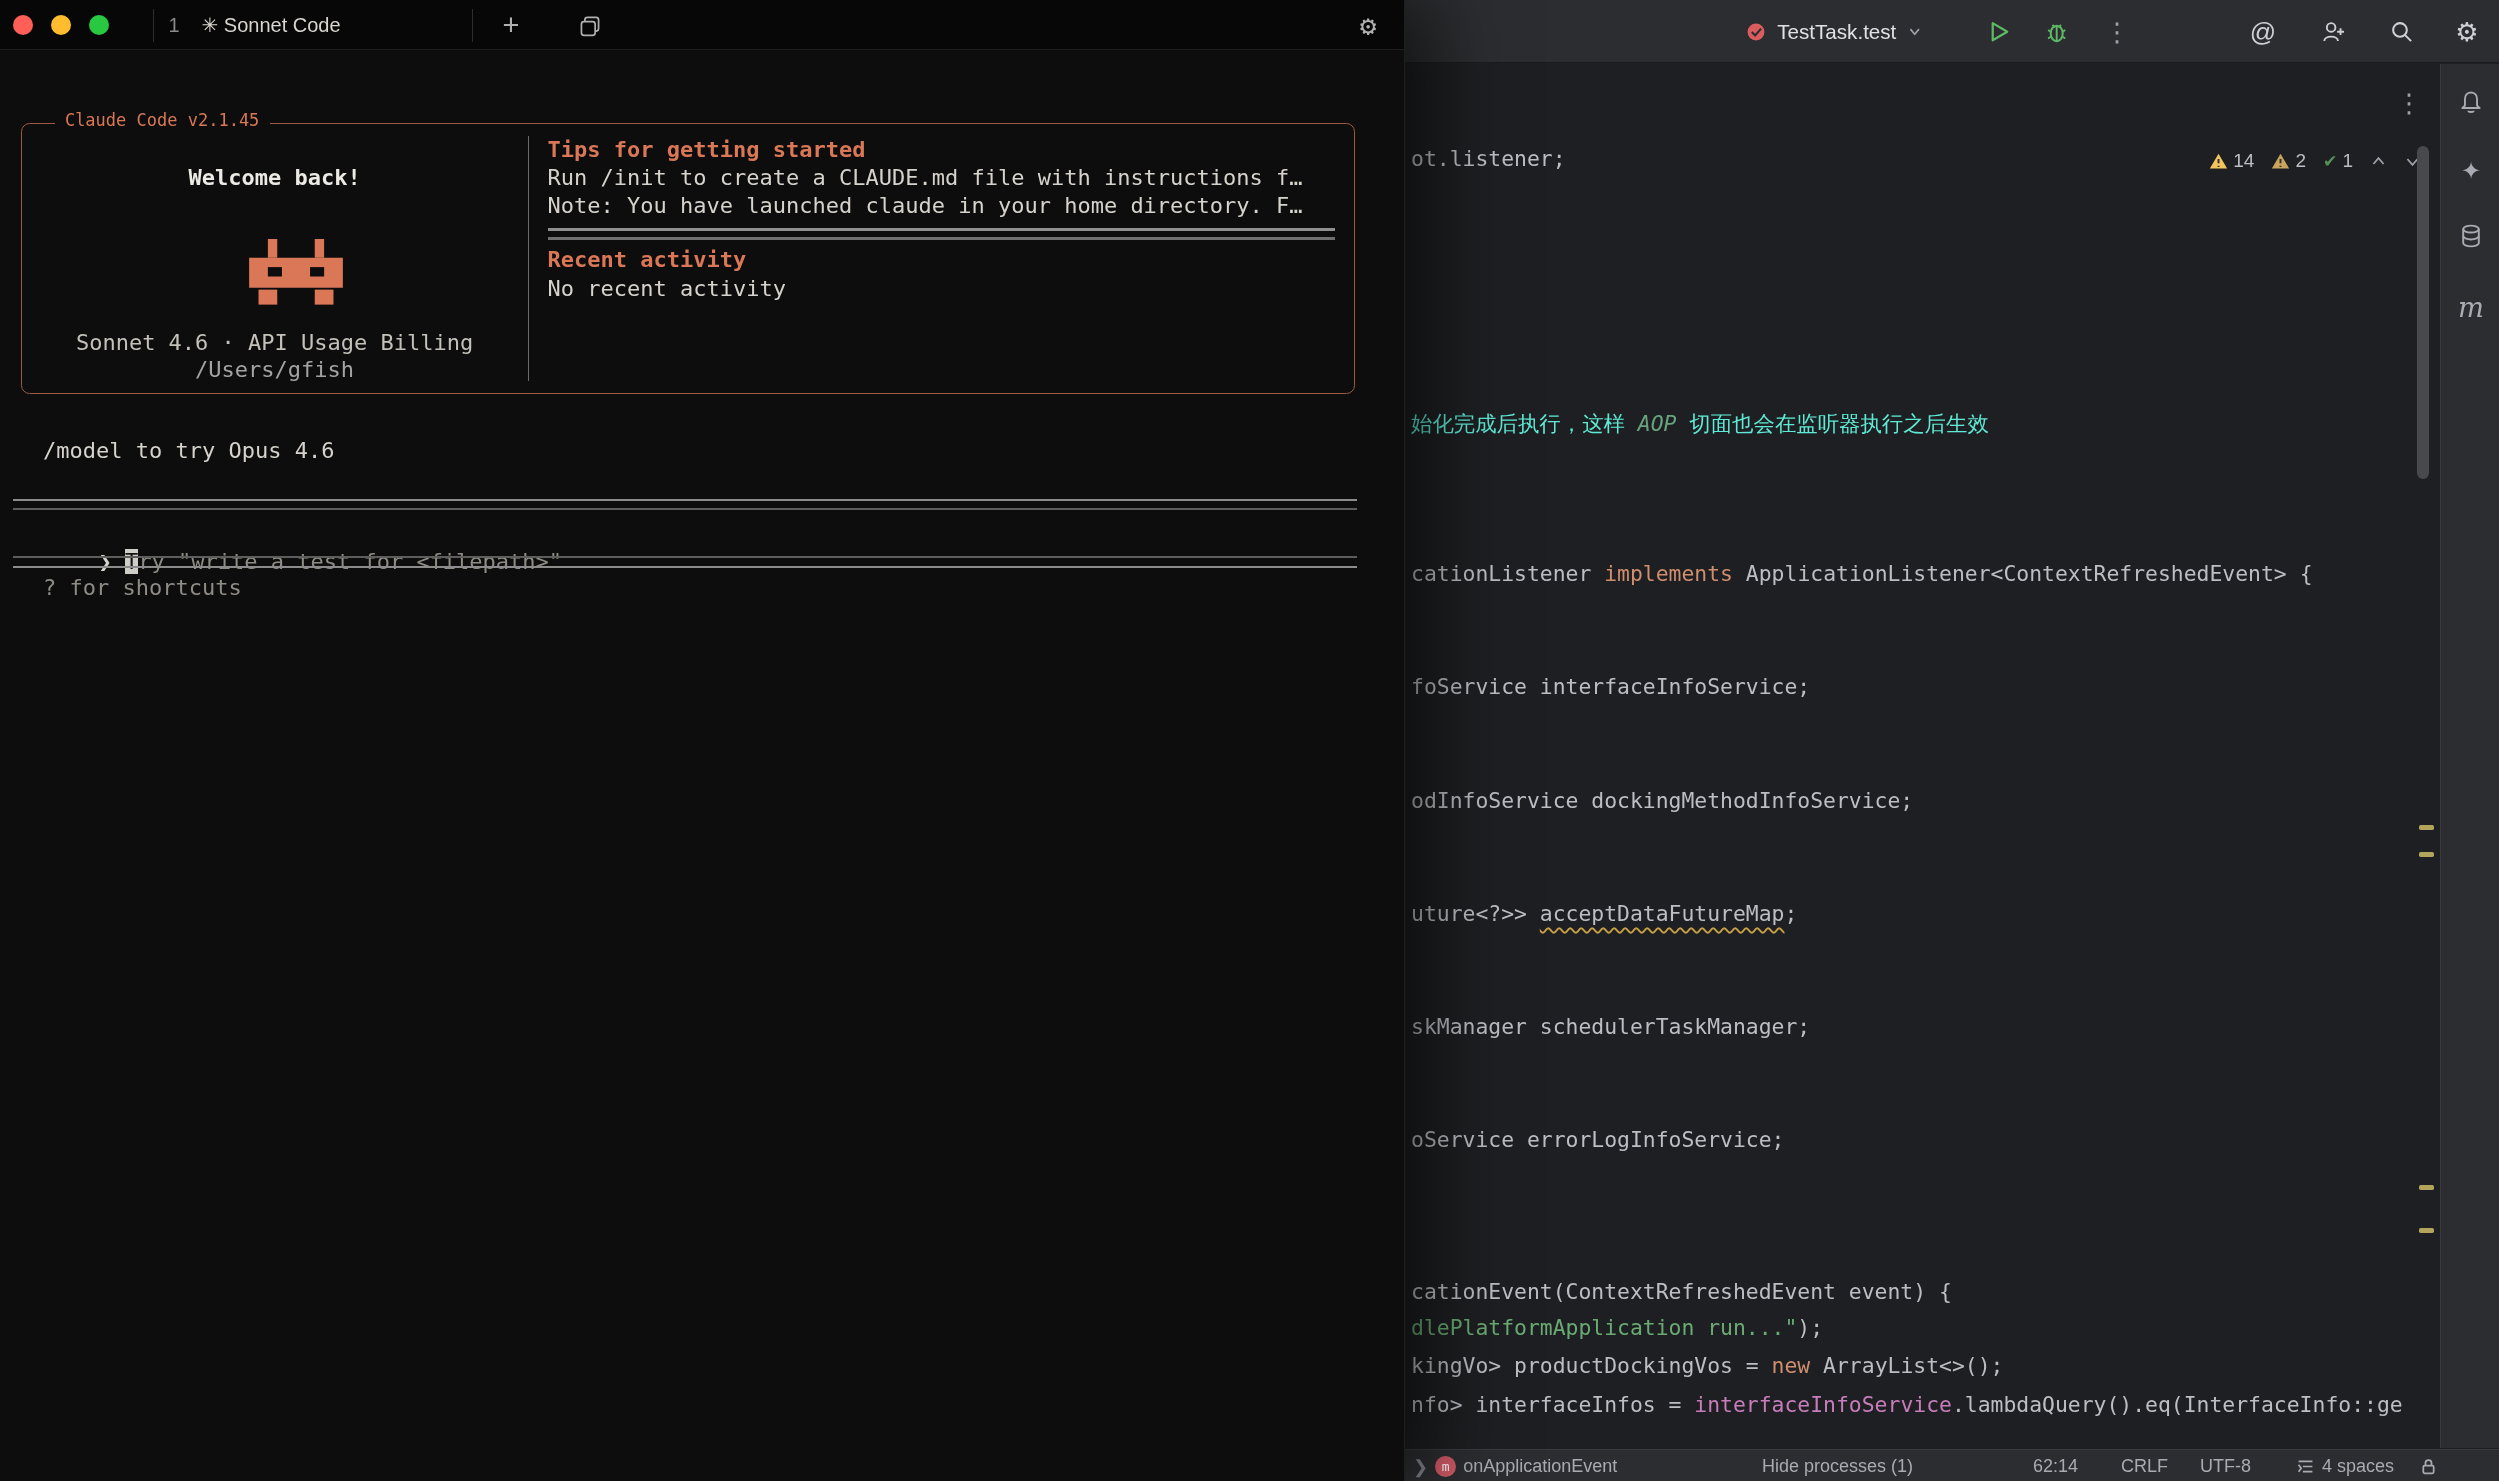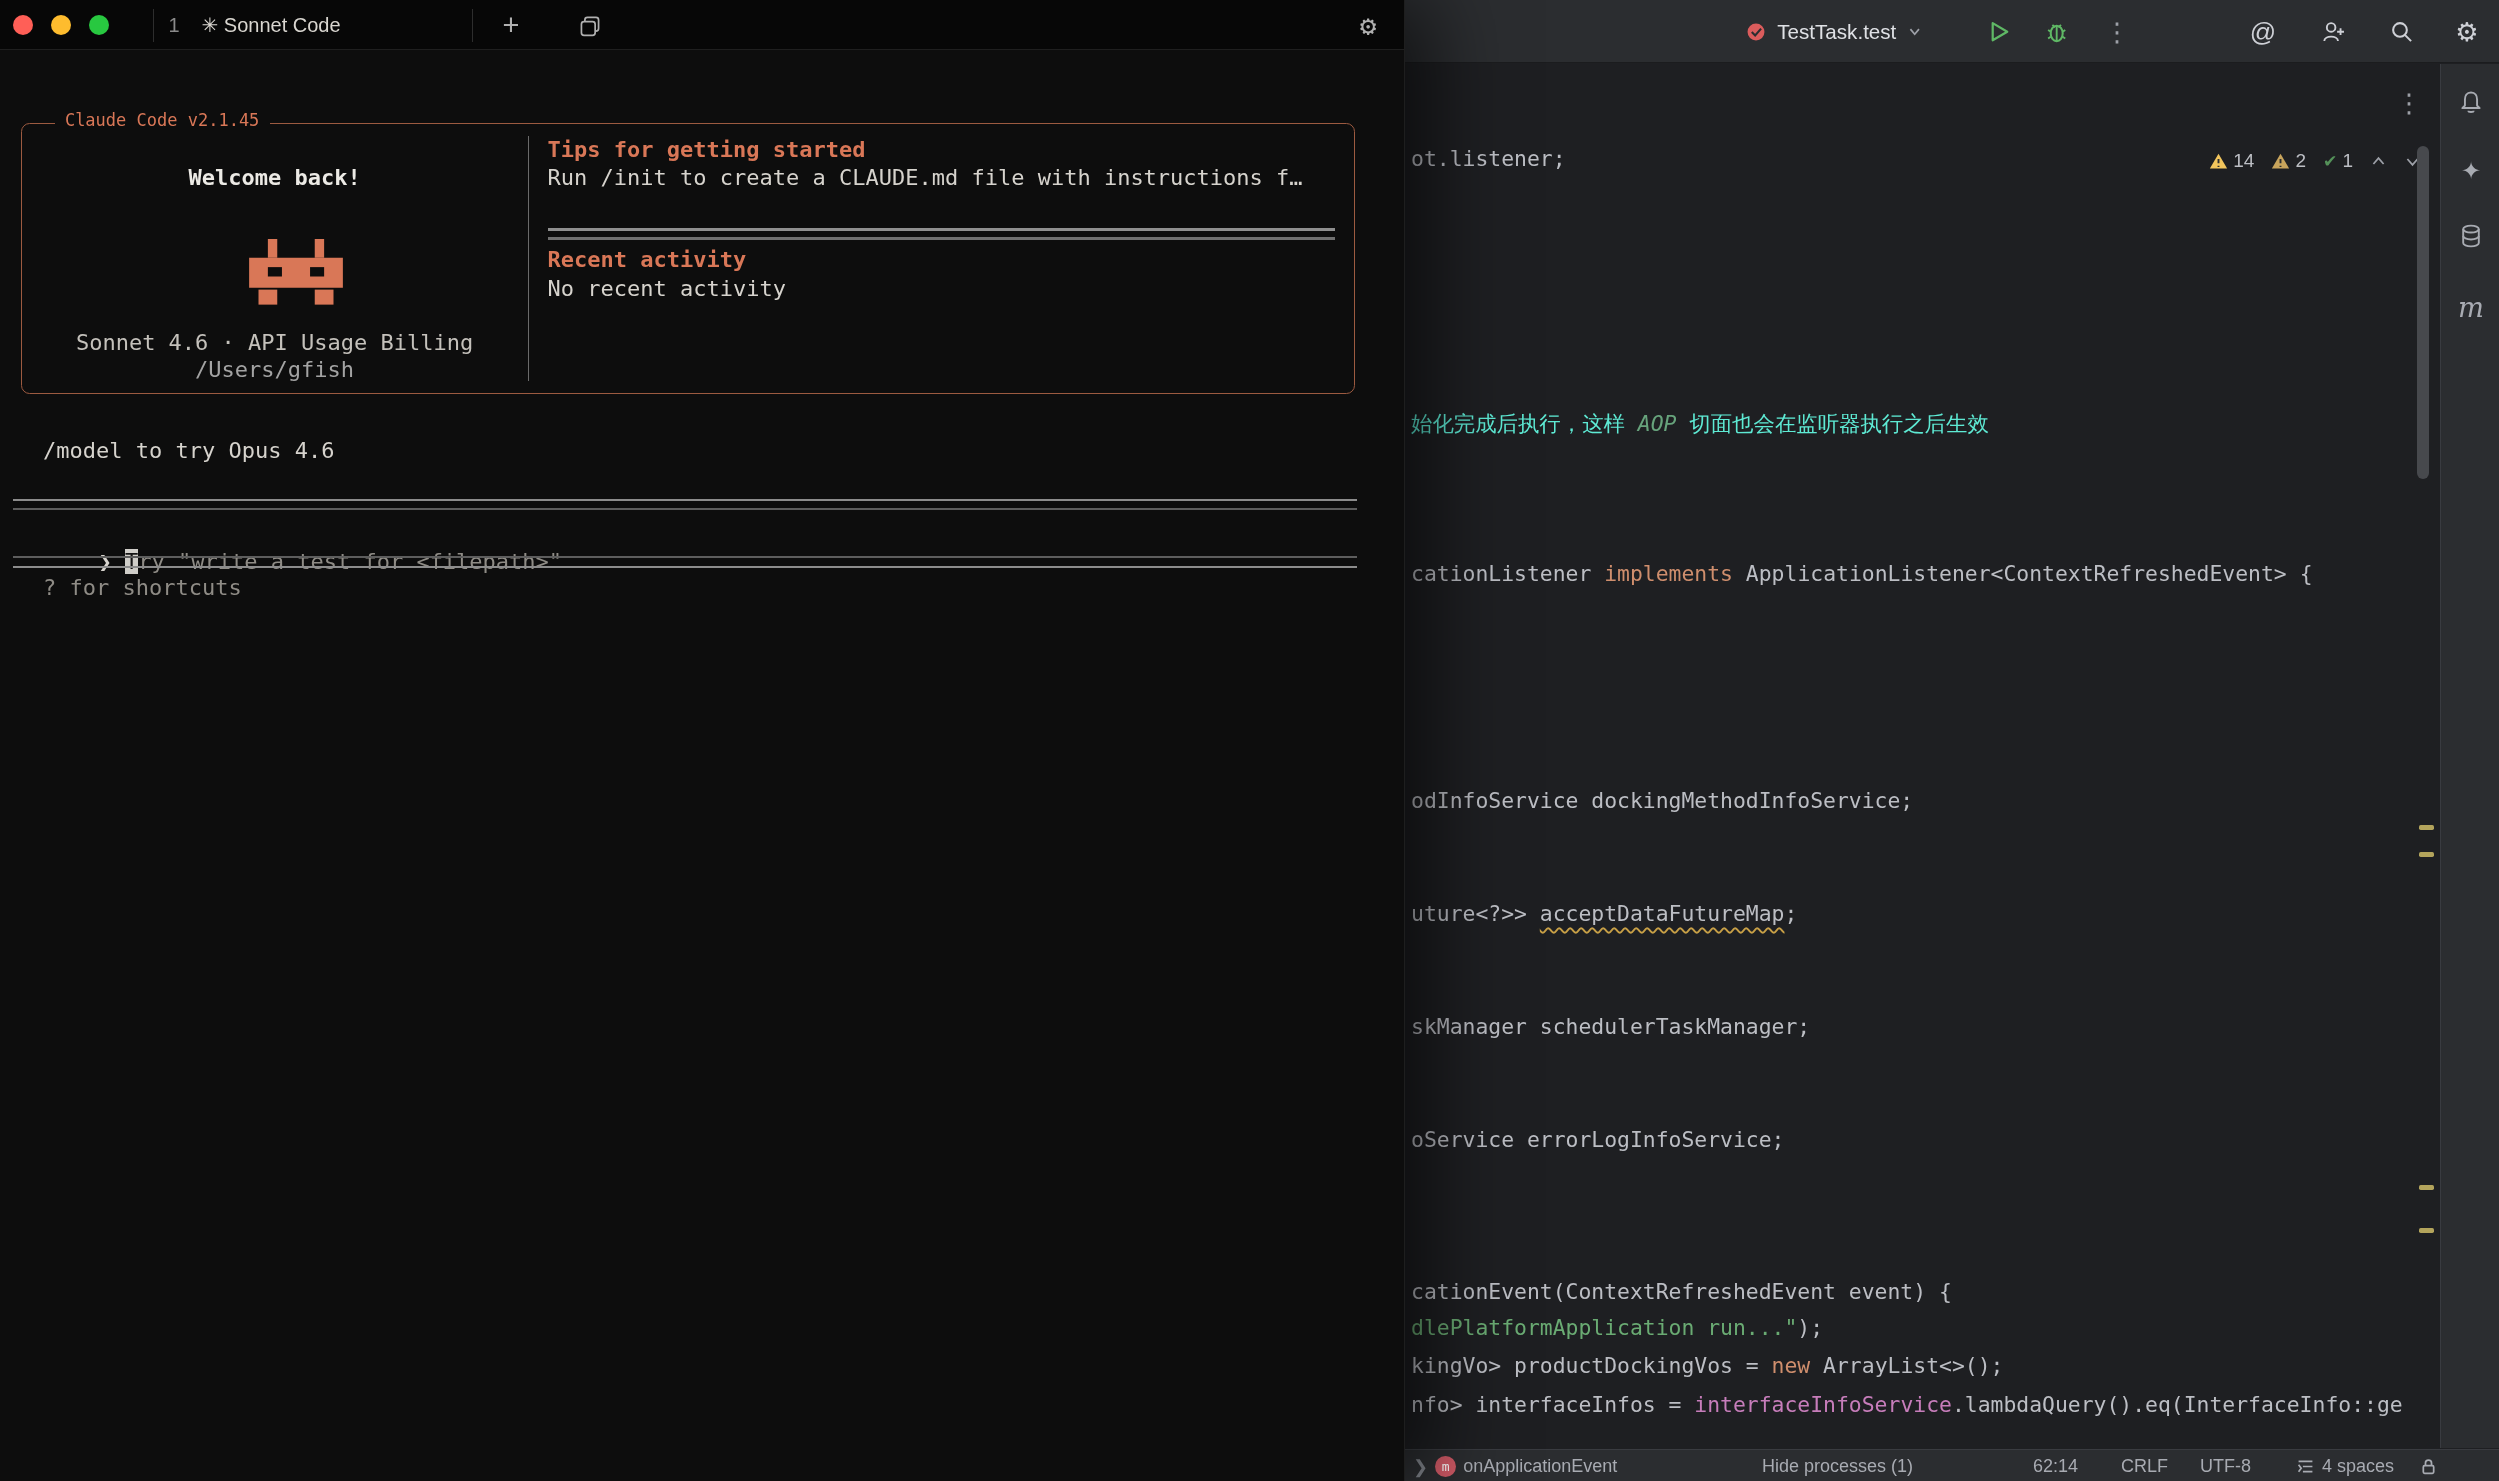--- a/index.html
+++ b/index.html
@@ -115,20 +115,21 @@
       <span class="toolbar-glyph">⚙</span>
     </div>
   </div>
 
   <div class="editor-bg"></div>
 
   <div class="code-lines">
       <div class="code-line" style="top: 76px;"><span class="seg-plain">ot.listener;</span></div>
       <div class="code-line" style="top: 341px;"><span class="seg-comment">始化完成后执行，这样 </span><span class="seg-comment_italic">AOP</span><span class="seg-comment"> 切面也会在监听器执行之后生效</span></div>
       <div class="code-line" style="top: 491px;"><span class="seg-plain">cationListener </span><span class="seg-keyword">implements</span><span class="seg-plain"> ApplicationListener&lt;ContextRefreshedEvent&gt; {</span></div>
+      <div class="code-line" style="top: 604px;"><span class="seg-plain">foService interfaceInfoService;</span></div>
       <div class="code-line" style="top: 718px;"><span class="seg-plain">odInfoService dockingMethodInfoService;</span></div>
       <div class="code-line" style="top: 831px;"><span class="seg-plain">uture&lt;?&gt;&gt; </span><span class="seg-warn_underline">acceptDataFutureMap</span><span class="seg-plain">;</span></div>
       <div class="code-line" style="top: 944px;"><span class="seg-plain">skManager schedulerTaskManager;</span></div>
       <div class="code-line" style="top: 1057px;"><span class="seg-plain">oService errorLogInfoService;</span></div>
       <div class="code-line" style="top: 1209px;"><span class="seg-plain">cationEvent(ContextRefreshedEvent event) {</span></div>
       <div class="code-line" style="top: 1245px;"><span class="seg-string">dlePlatformApplication run..."</span><span class="seg-plain">);</span></div>
       <div class="code-line" style="top: 1283px;"><span class="seg-plain">kingVo&gt; productDockingVos = </span><span class="seg-keyword">new</span><span class="seg-plain"> ArrayList&lt;&gt;();</span></div>
       <div class="code-line" style="top: 1322px;"><span class="seg-plain">nfo&gt; interfaceInfos = </span><span class="seg-field">interfaceInfoService</span><span class="seg-plain">.lambdaQuery().eq(InterfaceInfo::ge</span></div>
     </div>
 
@@ -269,20 +270,21 @@
         <rect x="7" y="5.4" width="2" height="1.6" fill="#d97757"></rect>
       </svg>
 
       <div class="wb-line wb-center" style="top:205px;color:#c4c1bb;">Sonnet 4.6 · API Usage Billing</div>
       <div class="wb-line wb-center" style="top:232px;color:#a3a3a3;">/Users/gfish</div>
 
       <div class="vdiv"></div>
 
       <div class="wb-line orange bold" style="left:526px;top:12px;">Tips for getting started</div>
       <div class="wb-line" style="left:526px;top:40px;">Run /init to create a CLAUDE.md file with instructions f…</div>
+      <div class="wb-line" style="left:526px;top:68px;">Note: You have launched claude in your home directory. F…</div>
 
       <div class="hsep" style="top:104px;"></div>
       <div class="hsep" style="top:113px;background:#6f6f6f;"></div>
 
       <div class="wb-line orange bold" style="left:526px;top:122px;">Recent activity</div>
       <div class="wb-line" style="left:526px;top:151px;">No recent activity</div>
     </div>
 
     <div class="t-line" style="left:43px;top:437px;color:#d6d3cd;">/model to try Opus 4.6</div>
 

